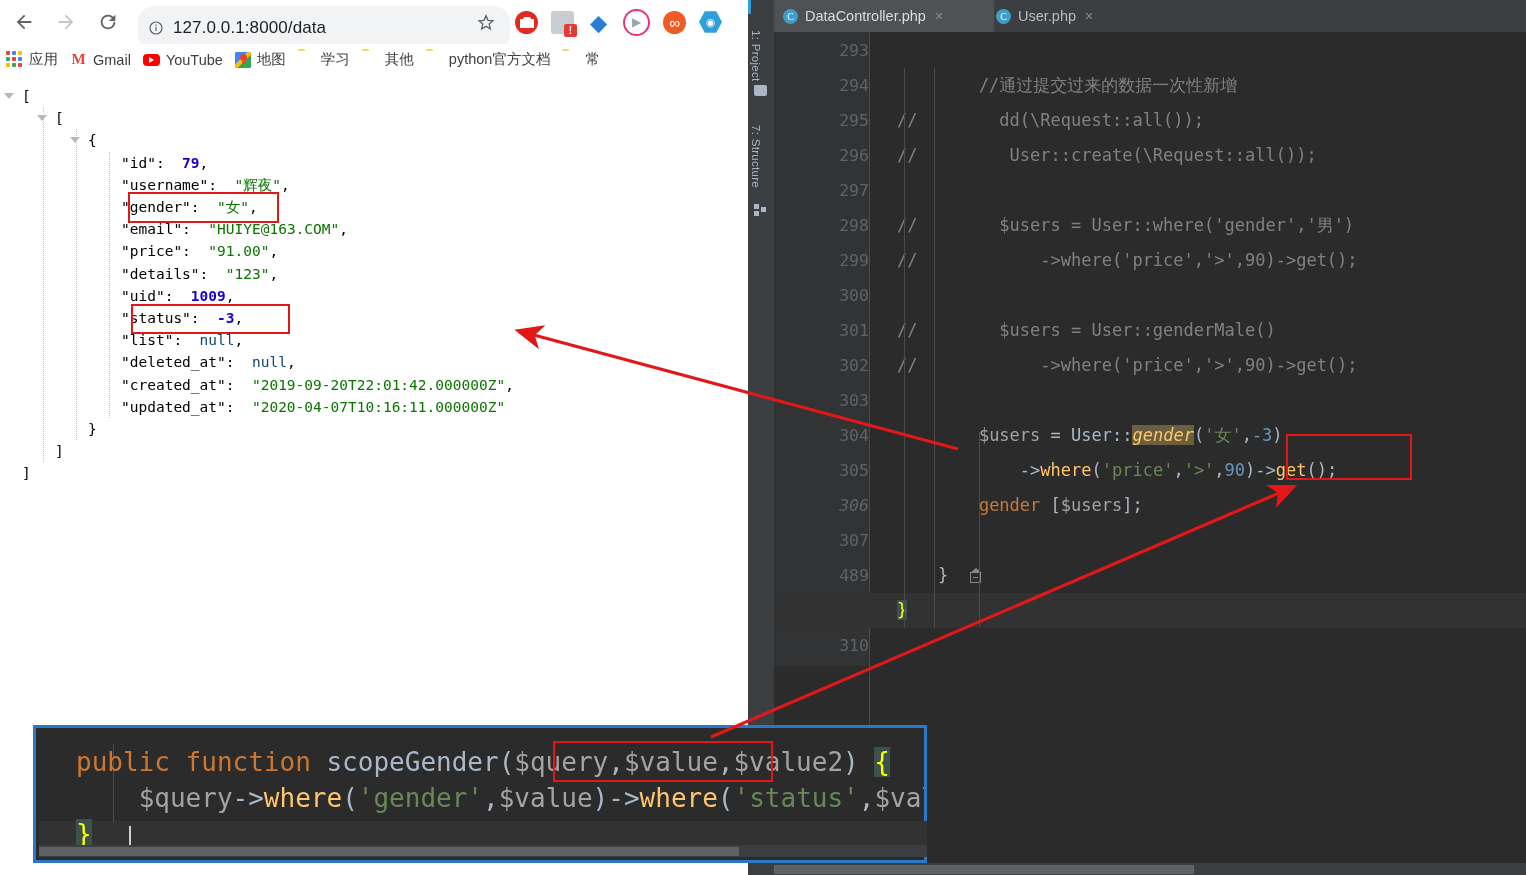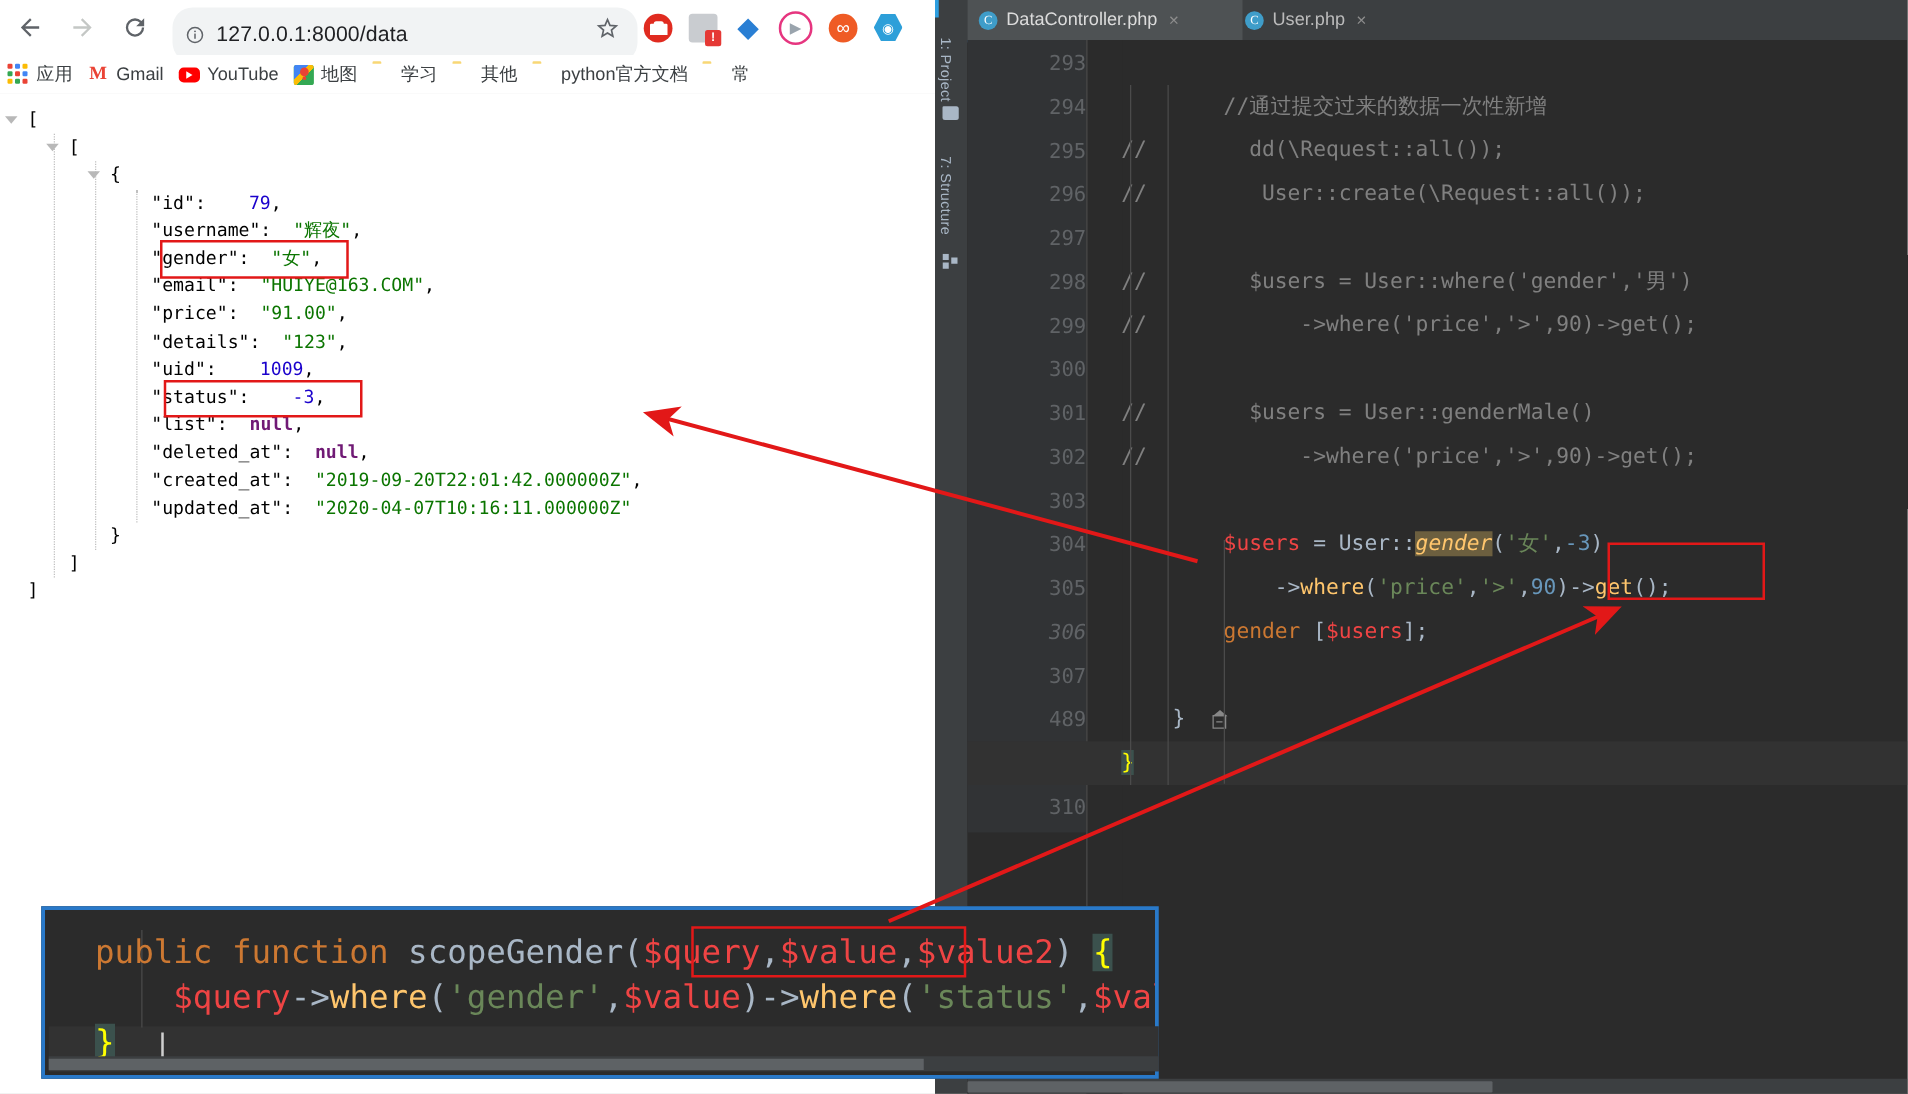--- a/index.html
+++ b/index.html
@@ -124,22 +124,22 @@
 
   #json-view{
     position:absolute;left:0;top:75px;width:748px;height:800px;
     background:#fff;
     font-family:"DejaVu Sans Mono","Liberation Mono",monospace;
     font-size:14.5px;color:#000;
   }
   .jrow{position:absolute;white-space:pre;line-height:22px;}
   .jkey{color:#000;}
   .jstr{color:#0b7500;}
-  .jnum{color:#1a01cc;font-weight:normal;margin-left:17px;}
-  .jnull{color:#701a75;font-weight:bold;}
+  .jnum{color:#1a01cc;font-weight:bold;}
+  .jnull{color:#0c4a6e;font-weight:normal;}
   .jpunct{color:#000;}
   .tri{
     position:absolute;width:0;height:0;
     border-left:5px solid transparent;border-right:5px solid transparent;
     border-top:6px solid #b8b8b8;
   }
   .guide{position:absolute;border-left:1px dotted #c0c0c0;}
   .redbox{position:absolute;border:2px solid #cc1111;}
 
   
@@ -191,21 +191,21 @@
     font-family:"DejaVu Sans Mono","Liberation Mono",monospace;
     font-size:16.5px;color:#606366;line-height:35px;
   }
   .lnum.current{color:#a4a3a3;font-weight:bold;}
   .code{
     position:absolute;left:123px;white-space:pre;
     font-family:"DejaVu Sans Mono","Liberation Mono",monospace;
     font-size:17px;line-height:35px;
   }
   .c-comment{color:#808080;}
-  .c-var{color:#ef4444;}
+  .c-var{color:#a3a3a3;}
   .c-op{color:#a9b7c6;}
   .c-kw{color:#cc7832;}
   .c-fn{color:#ffc66d;}
   .c-str{color:#6a8759;}
   .c-num{color:#6897bb;}
   .c-plain{color:#a9b7c6;}
   .c-scope{color:#ffc66d;font-style:italic;background:#6c5f3f;}
   .c-brace-y{color:#ffff00;background:#3b514d;}
   .c-brace{color:#a9b7c6;}
   .indent-guide{position:absolute;width:1px;background:#4b4b4b;}

